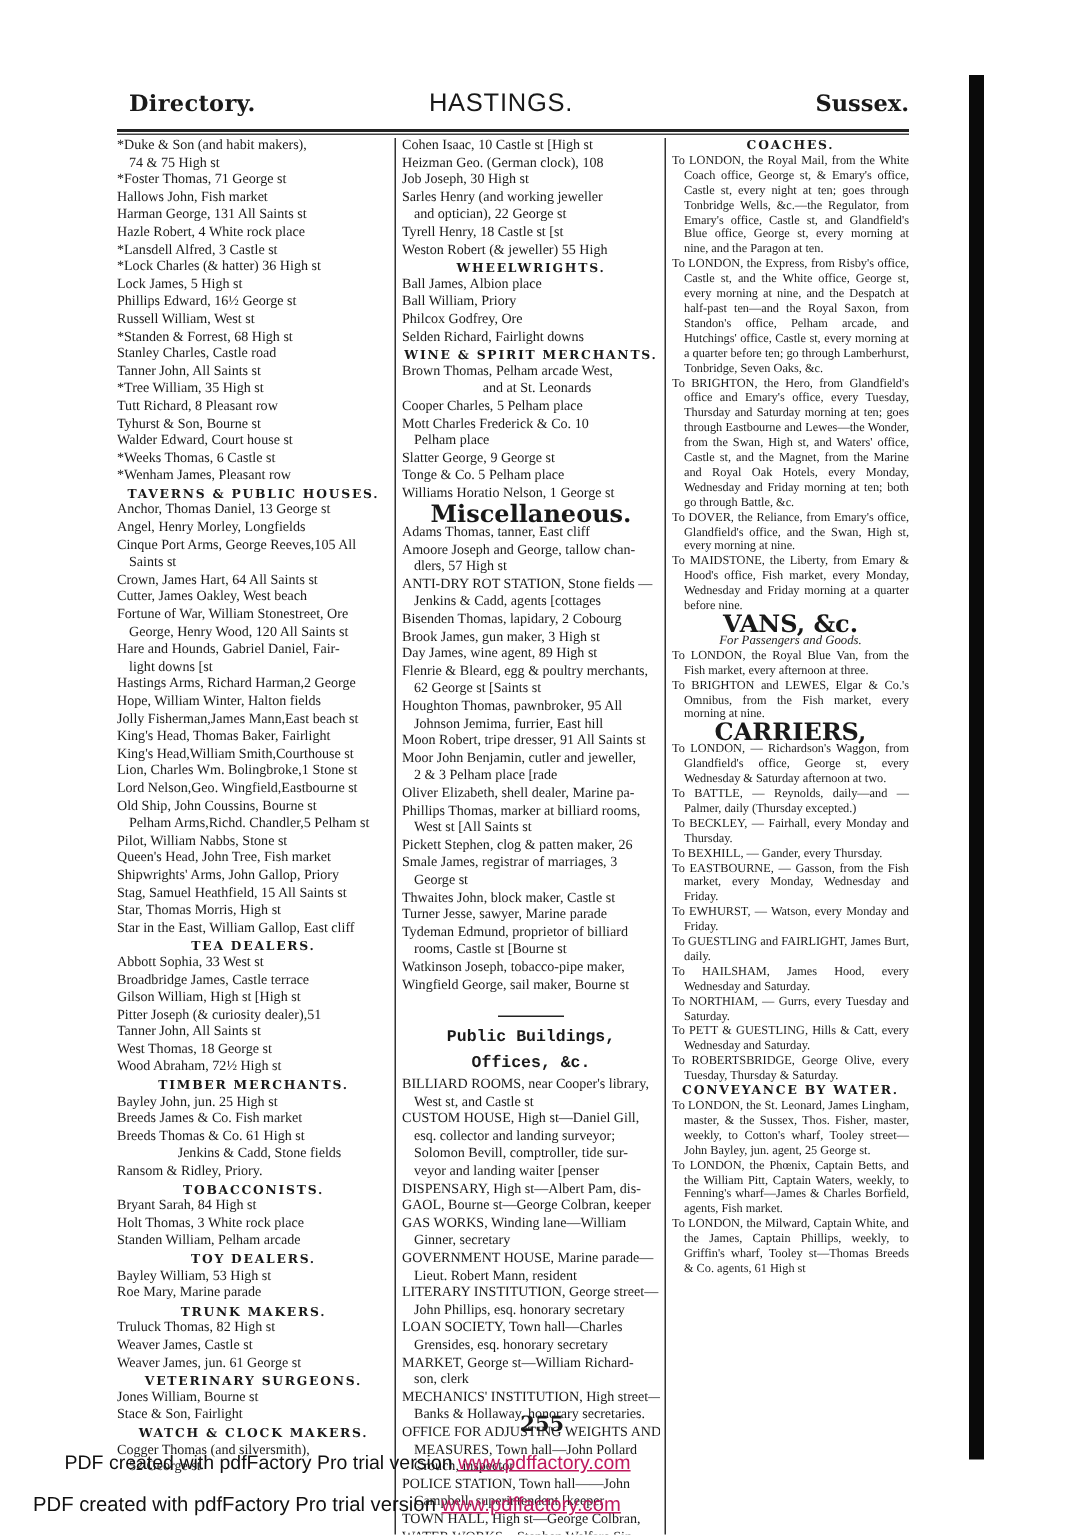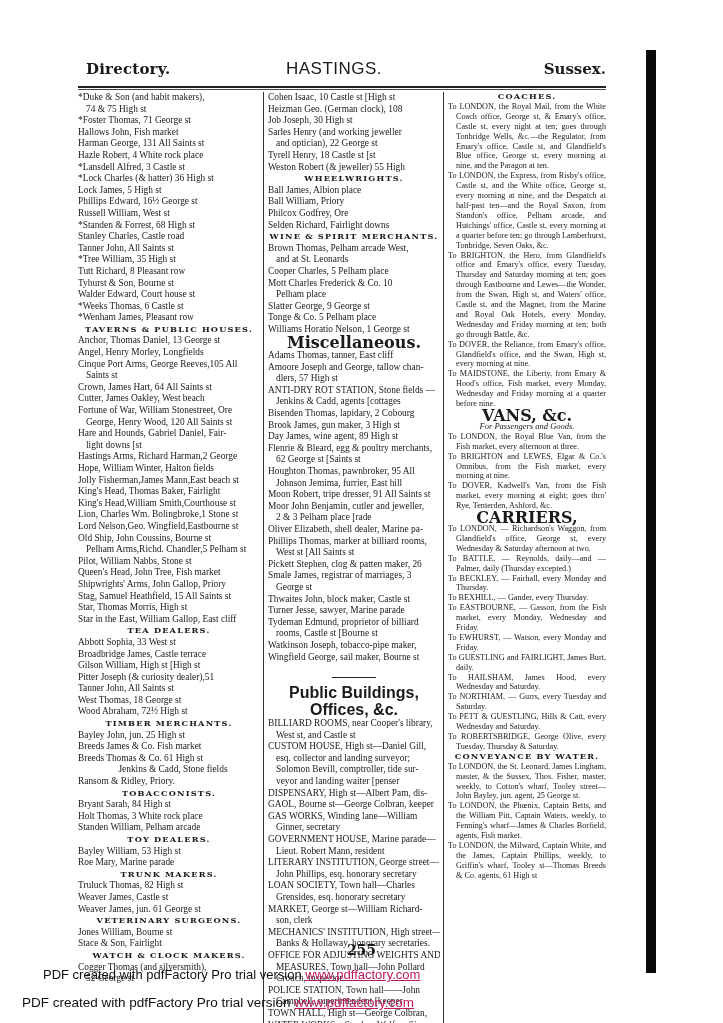--- a/index.html
+++ b/index.html
@@ -17,21 +17,21 @@
 
   .cols { display: flex; position: relative; }
   .col { font-size: 9.4px; line-height: 11.6px; }
   .col1 { width: 185px; padding-right: 3px; }
   .col2 { width: 180px; padding-left: 4px; padding-right: 3px; border-left: 1px solid #333; }
   .col3 { width: 163px; padding-left: 4px; border-left: 1px solid #333; font-size: 8.2px; line-height: 9.9px; }
 
   .entry { white-space: nowrap; overflow: hidden; }
   .head { text-align: center; font-family: "DejaVu Serif", serif; font-weight: bold; font-size: 8.2px; letter-spacing: 1.2px; white-space: nowrap; }
   .head-big { text-align: center; font-family: "DejaVu Serif", serif; font-weight: bold; font-size: 16px; margin: 2px 0 1px; }
-  .head-huge { text-align: center; font-family: Liberation Sans, sans-serif; font-weight: bold; font-size: 16px; line-height: 17px; }
+  .head-huge { text-align: center; font-family: Liberation Mono, monospace; font-weight: bold; font-size: 11px; line-height: 17px; }
   .sub-italic { text-align: center; font-style: italic; font-size: 8.5px; }
   .short-rule { width: 44px; border-top: 1px solid #222; margin: 14px auto 6px; }
   .c3 { text-indent: -8px; padding-left: 8px; text-align: justify; }
 
   .page-number { position: absolute; left: 0; width: 723px; top: 942px; text-align: center; font-weight: bold; font-size: 14px; font-family: "DejaVu Serif", serif; }
   .pdf-note { position: absolute; font-family: "Liberation Sans", sans-serif; font-size: 13px; color: #111; }
   .pdf-note a { color: #be185d; text-decoration: underline; }
   .pdf-note-1 { left: 43px; top: 967px; }
   .pdf-note-2 { left: 22px; top: 995px; font-size: 13.5px; }
 </style>
@@ -138,21 +138,21 @@
         <div class="entry" style="padding-left: 8px;">and optician), 22 George st</div>
         <div class="entry">Tyrell Henry, 18 Castle st          [st</div>
         <div class="entry">Weston Robert (&amp; jeweller) 55 High</div>
         <div class="head">WHEELWRIGHTS.</div>
         <div class="entry">Ball James, Albion place</div>
         <div class="entry">Ball William, Priory</div>
         <div class="entry">Philcox Godfrey, Ore</div>
         <div class="entry">Selden Richard, Fairlight downs</div>
         <div class="head">WINE &amp; SPIRIT MERCHANTS.</div>
         <div class="entry">Brown Thomas, Pelham arcade West,</div>
-        <div class="entry" style="padding-left: 8px;">and at St. Leonards</div>
+        <div class="entry" style="padding-left: 8px; text-align: center;">and at St. Leonards</div>
         <div class="entry">Cooper Charles, 5 Pelham place</div>
         <div class="entry">Mott Charles Frederick &amp; Co. 10</div>
         <div class="entry" style="padding-left: 8px;">Pelham place</div>
         <div class="entry">Slatter George, 9 George st</div>
         <div class="entry">Tonge &amp; Co. 5 Pelham place</div>
         <div class="entry">Williams Horatio Nelson, 1 George st</div>
         <div class="head-big">Miscellaneous.</div>
         <div class="entry">Adams Thomas, tanner, East cliff</div>
         <div class="entry">Amoore Joseph and George, tallow chan-</div>
         <div class="entry" style="padding-left: 8px;">dlers, 57 High st</div>
@@ -216,21 +216,20 @@
         <div class="head">COACHES.</div>
         <div class="c3">To LONDON, the Royal Mail, from the White Coach office, George st, &amp; Emary's office, Castle st, every night at ten; goes through Tonbridge Wells, &amp;c.—the Regulator, from Emary's office, Castle st, and Glandfield's Blue office, George st, every morning at nine, and the Paragon at ten.</div>
         <div class="c3">To LONDON, the Express, from Risby's office, Castle st, and the White office, George st, every morning at nine, and the Despatch at half-past ten—and the Royal Saxon, from Standon's office, Pelham arcade, and Hutchings' office, Castle st, every morning at a quarter before ten; go through Lamberhurst, Tonbridge, Seven Oaks, &amp;c.</div>
         <div class="c3">To BRIGHTON, the Hero, from Glandfield's office and Emary's office, every Tuesday, Thursday and Saturday morning at ten; goes through Eastbourne and Lewes—the Wonder, from the Swan, High st, and Waters' office, Castle st, and the Magnet, from the Marine and Royal Oak Hotels, every Monday, Wednesday and Friday morning at ten; both go through Battle, &amp;c.</div>
         <div class="c3">To DOVER, the Reliance, from Emary's office, Glandfield's office, and the Swan, High st, every morning at nine.</div>
         <div class="c3">To MAIDSTONE, the Liberty, from Emary &amp; Hood's office, Fish market, every Monday, Wednesday and Friday morning at a quarter before nine.</div>
         <div class="head-big">VANS, &amp;c.</div>
         <div class="sub-italic">For Passengers and Goods.</div>
         <div class="c3">To LONDON, the Royal Blue Van, from the Fish market, every afternoon at three.</div>
         <div class="c3">To BRIGHTON and LEWES, Elgar &amp; Co.'s Omnibus, from the Fish market, every morning at nine.</div>
-        <div class="c3">To DOVER, Kadwell's Van, from the Fish market, every morning at eight; goes thro' Rye, Tenterden, Ashford, &amp;c.</div>
         <div class="head-big">CARRIERS,</div>
         <div class="c3">To LONDON, — Richardson's Waggon, from Glandfield's office, George st, every Wednesday &amp; Saturday afternoon at two.</div>
         <div class="c3">To BATTLE, — Reynolds, daily—and — Palmer, daily (Thursday excepted.)</div>
         <div class="c3">To BECKLEY, — Fairhall, every Monday and Thursday.</div>
         <div class="c3">To BEXHILL, — Gander, every Thursday.</div>
         <div class="c3">To EASTBOURNE, — Gasson, from the Fish market, every Monday, Wednesday and Friday.</div>
         <div class="c3">To EWHURST, — Watson, every Monday and Friday.</div>
         <div class="c3">To GUESTLING and FAIRLIGHT, James Burt, daily.</div>
         <div class="c3">To HAILSHAM, James Hood, every Wednesday and Saturday.</div>
         <div class="c3">To NORTHIAM, — Gurrs, every Tuesday and Saturday.</div>

